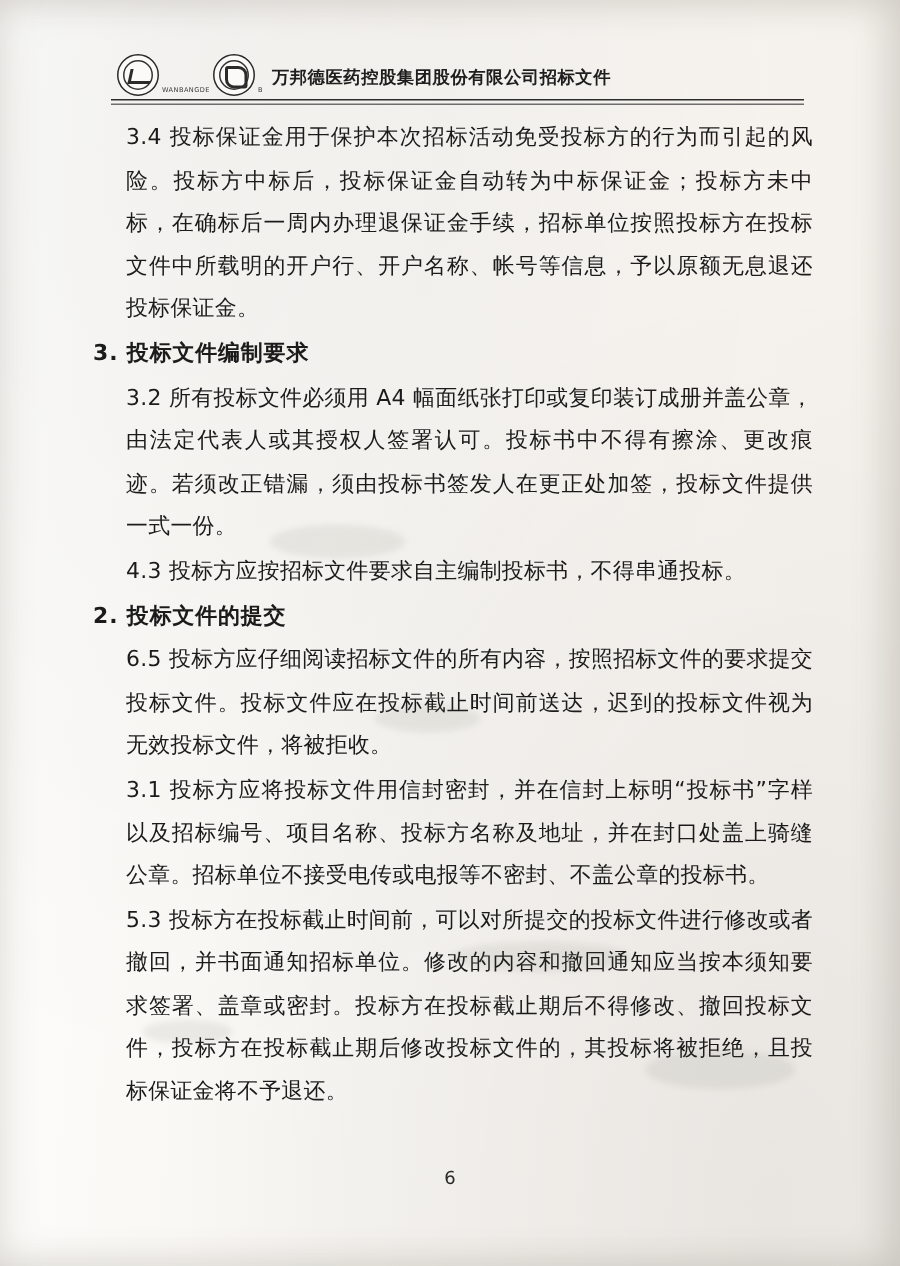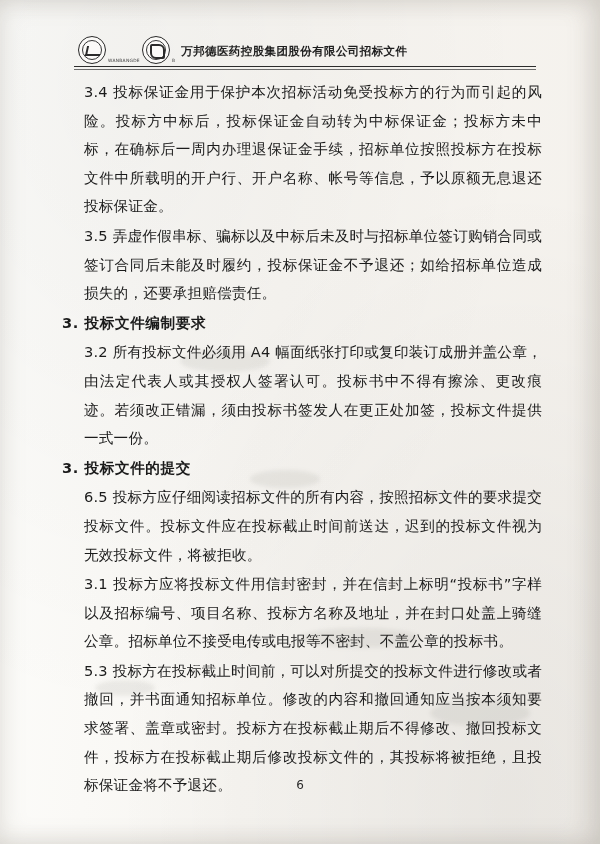--- a/index.html
+++ b/index.html
@@ -177,24 +177,24 @@
         <div class="logo-mark second"></div>
         <span class="logo-sub">B</span>
       </div>
       <div class="header-title">万邦德医药控股集团股份有限公司招标文件</div>
     </div>
     <div class="header-rule"></div>
     <div class="header-rule thin"></div>
 
     <div class="body-block">
       <p class="para indent1">3.4 投标保证金用于保护本次招标活动免受投标方的行为而引起的风险。投标方中标后，投标保证金自动转为中标保证金；投标方未中标，在确标后一周内办理退保证金手续，招标单位按照投标方在投标文件中所载明的开户行、开户名称、帐号等信息，予以原额无息退还投标保证金。</p>
-      <p class="para indent1">3.5 弄虚作假串标、骗标以及中标后未及时与招标单位签订购销合同或签订合同后未能及时履约，投标保证金不予退还；如给招标单位造成损失的，还要承担赔偿责任。</p>
       <p class="para heading">3. 投标文件编制要求</p>
       <p class="para indent1">3.2 所有投标文件必须用 A4 幅面纸张打印或复印装订成册并盖公章，由法定代表人或其授权人签署认可。投标书中不得有擦涂、更改痕迹。若须改正错漏，须由投标书签发人在更正处加签，投标文件提供一式一份。</p>
-      <p class="para heading">3. 投标文件的提交</p>
+      <p class="para indent1">4.3 投标方应按招标文件要求自主编制投标书，不得串通投标。</p>
+      <p class="para heading">2. 投标文件的提交</p>
       <p class="para indent1">6.5 投标方应仔细阅读招标文件的所有内容，按照招标文件的要求提交投标文件。投标文件应在投标截止时间前送达，迟到的投标文件视为无效投标文件，将被拒收。</p>
       <p class="para indent1">3.1 投标方应将投标文件用信封密封，并在信封上标明“投标书”字样以及招标编号、项目名称、投标方名称及地址，并在封口处盖上骑缝公章。招标单位不接受电传或电报等不密封、不盖公章的投标书。</p>
       <p class="para indent1">5.3 投标方在投标截止时间前，可以对所提交的投标文件进行修改或者撤回，并书面通知招标单位。修改的内容和撤回通知应当按本须知要求签署、盖章或密封。投标方在投标截止期后不得修改、撤回投标文件，投标方在投标截止期后修改投标文件的，其投标将被拒绝，且投标保证金将不予退还。</p>
 
     </div>
 
     <div class="smudge" style="left:180px; top:350px; width:90px; height:22px;"></div>
     <div class="smudge" style="left:250px; top:470px; width:70px; height:18px;"></div>
     <div class="smudge" style="left:300px; top:628px; width:120px; height:20px;"></div>
     <div class="smudge" style="left:95px;  top:680px; width:60px; height:16px;"></div>

